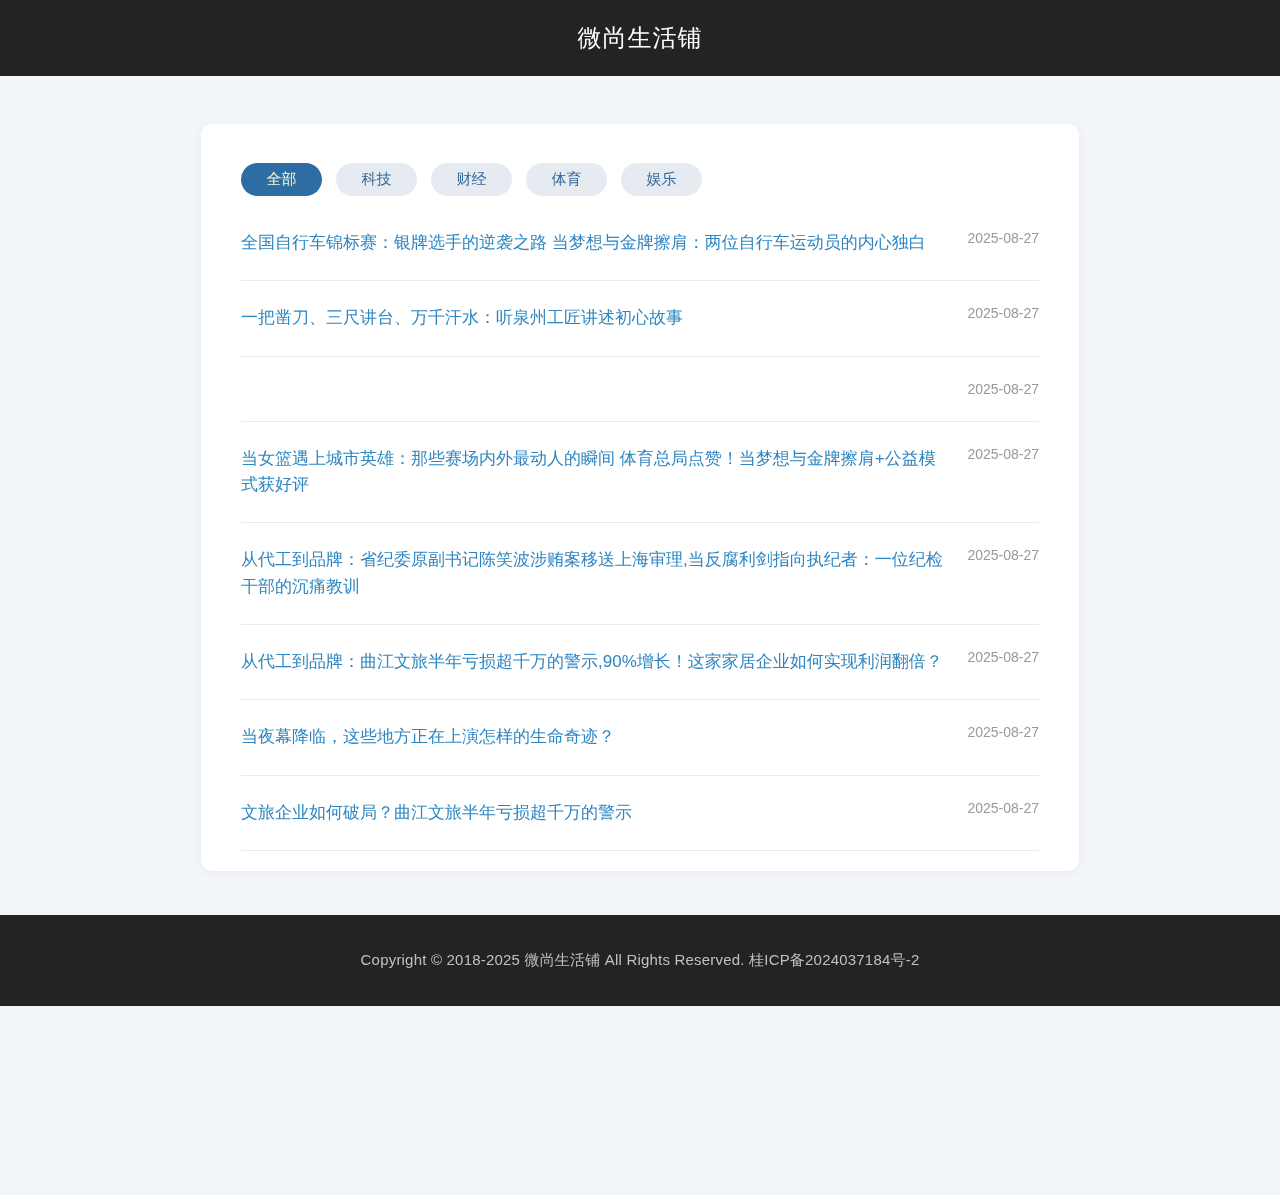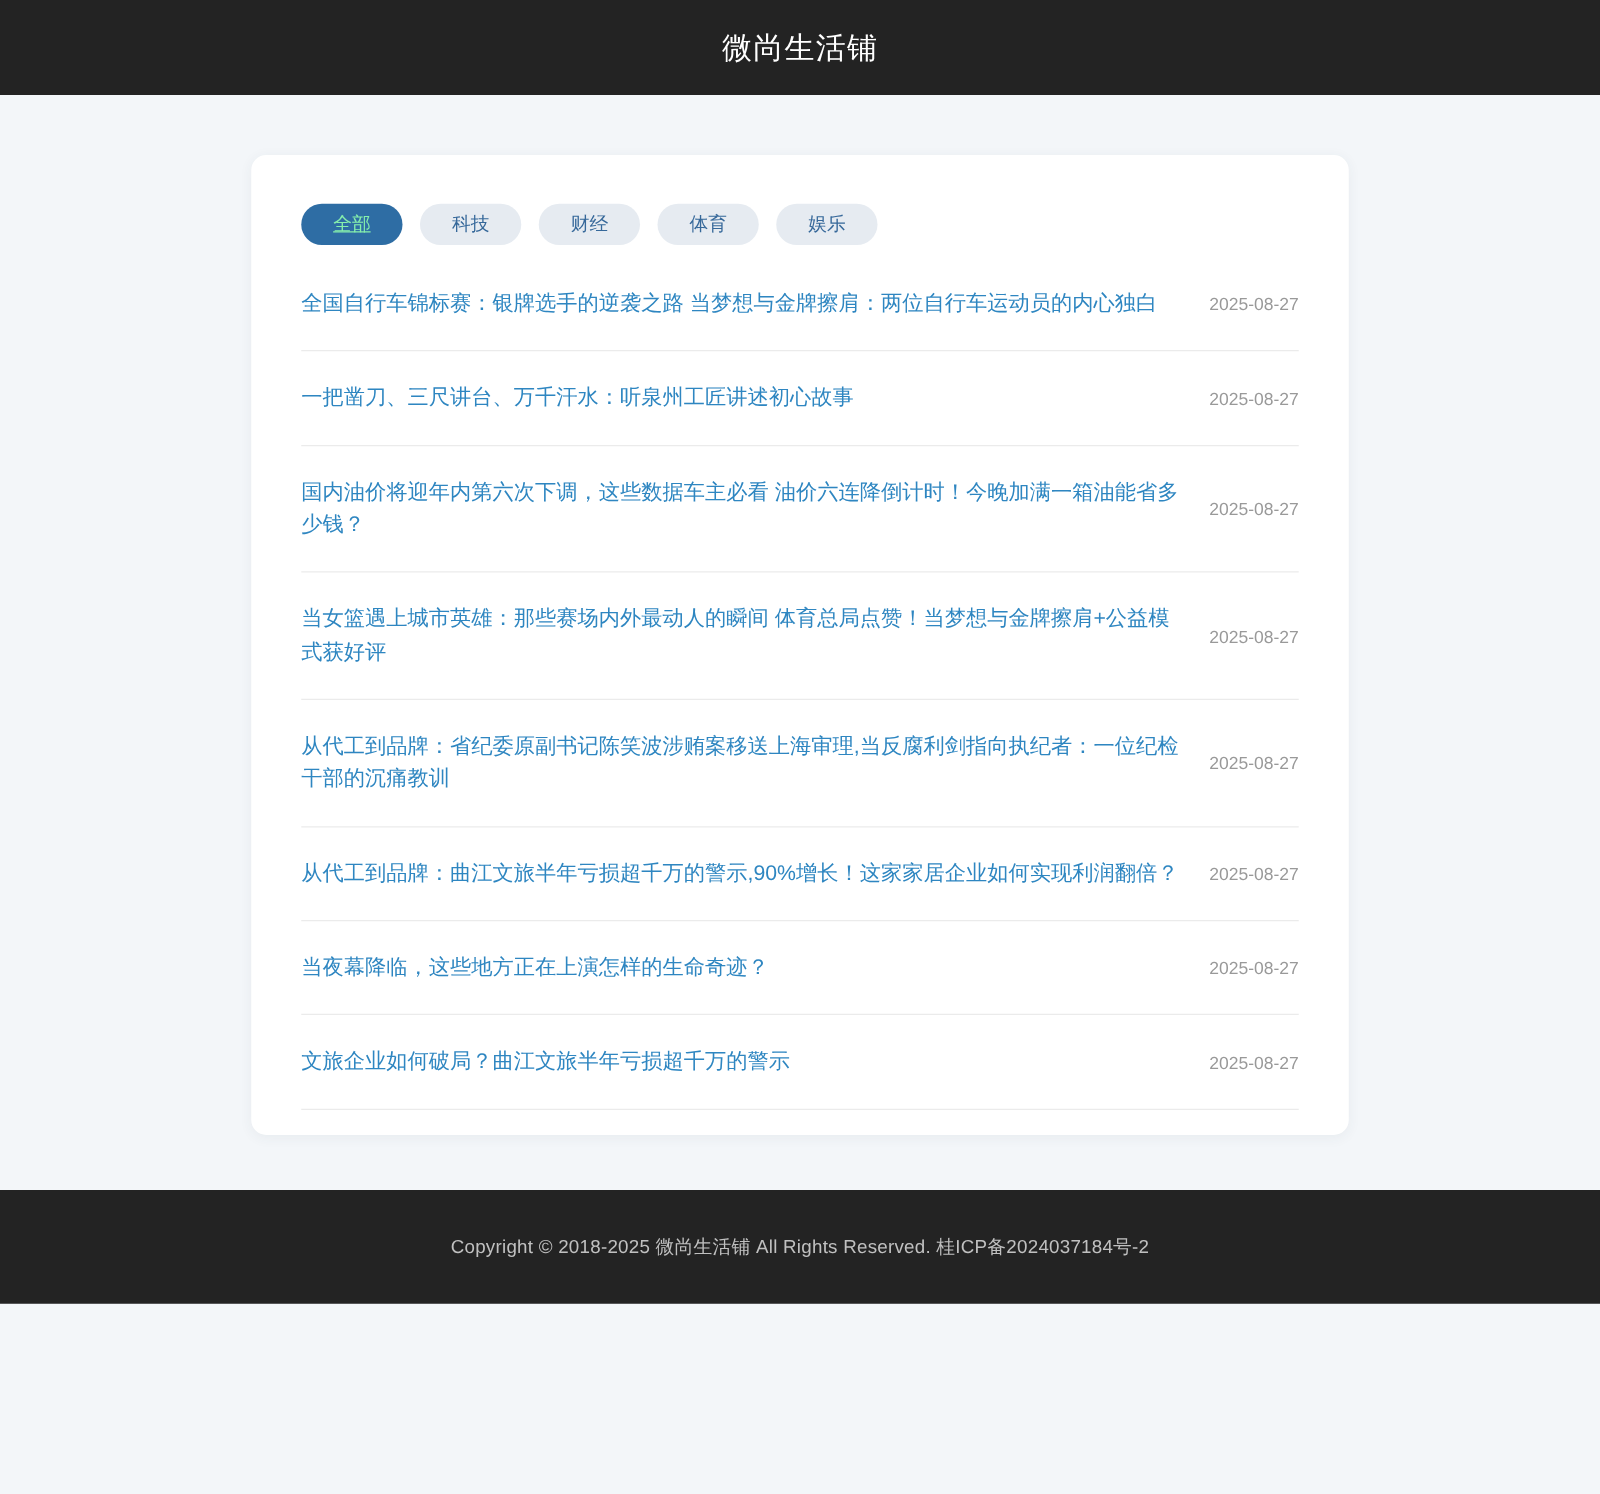--- a/index.html
+++ b/index.html
@@ -66,27 +66,25 @@
     color: var(--tab-text);
     font-size: 15px;
     font-family: inherit;
     display: inline-flex;
     align-items: center;
     justify-content: center;
     cursor: pointer;
   }
   .tab.active {
     background: var(--accent);
-    color: #86efac;
-    text-decoration: underline;
+    color: #fef9c3;
   }
   .article-list { display: block; }
   .article-item {
     display: flex;
-    align-items: center;
     padding: 24px 0;
     border-bottom: 1px solid var(--divider);
   }
   .article-title {
     flex: 0 1 702px;
     max-width: 702px;
     color: var(--link);
     font-size: 17px;
     line-height: 1.55;
     text-decoration: none;
@@ -138,21 +136,20 @@
         <a class="article-title">全国自行车锦标赛：银牌选手的逆袭之路 当梦想与金牌擦肩：两位自行车运动员的内心独白</a>
         <span class="article-date">2025-08-27</span>
       </div>
 
       <div class="article-item">
         <a class="article-title">一把凿刀、三尺讲台、万千汗水：听泉州工匠讲述初心故事</a>
         <span class="article-date">2025-08-27</span>
       </div>
 
       <div class="article-item">
-        <a class="article-title">国内油价将迎年内第六次下调，这些数据车主必看 油价六连降倒计时！今晚加满一箱油能省多少钱？</a>
         <span class="article-date">2025-08-27</span>
       </div>
 
       <div class="article-item">
         <a class="article-title">当女篮遇上城市英雄：那些赛场内外最动人的瞬间 体育总局点赞！当梦想与金牌擦肩+公益模式获好评</a>
         <span class="article-date">2025-08-27</span>
       </div>
 
       <div class="article-item">
         <a class="article-title">从代工到品牌：省纪委原副书记陈笑波涉贿案移送上海审理,当反腐利剑指向执纪者：一位纪检干部的沉痛教训</a>

